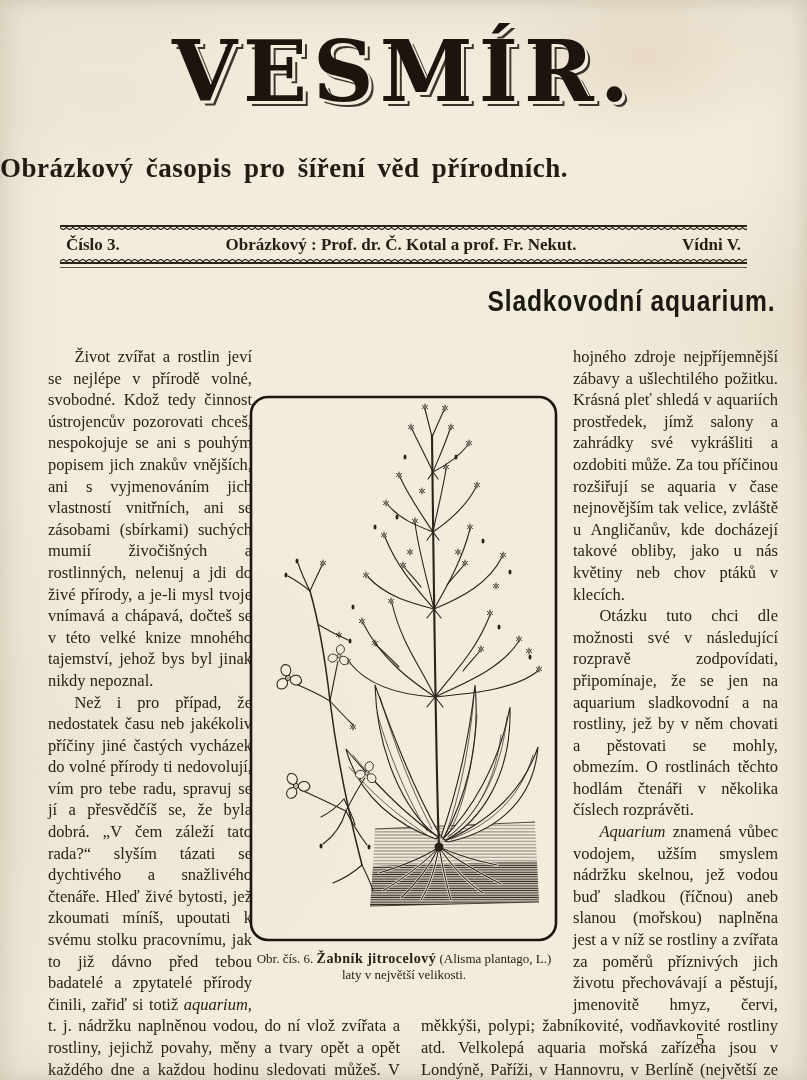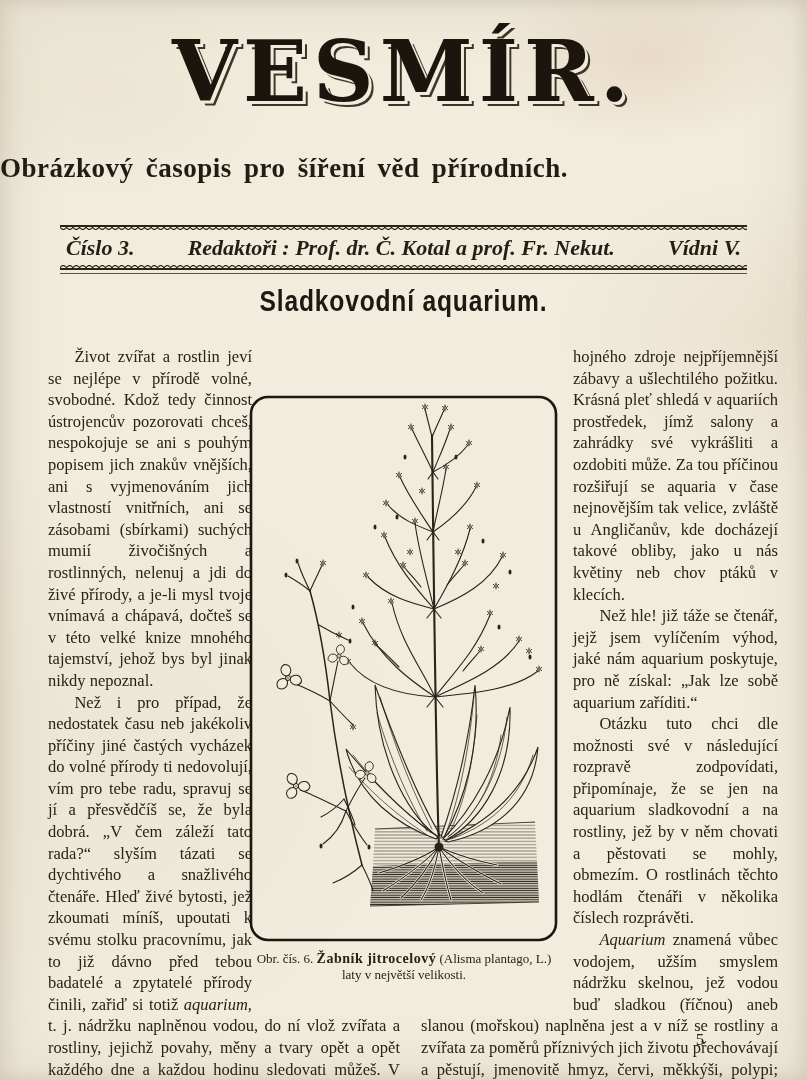--- a/index.html
+++ b/index.html
@@ -42,26 +42,26 @@
   .solid-thick{border-top:2.5px solid #2a2318;}
   .solid-med{border-top:2px solid #2a2318;}
   .solid-thin{border-top:1px solid rgba(42,35,24,0.75);margin-top:3px;}
   .scallops{height:5px;background-repeat:repeat-x;background-size:6.5px 5px;
     background-image:radial-gradient(circle at 3.25px 5.5px, rgba(0,0,0,0) 2.1px, #2a2318 2.3px, #2a2318 3.3px, rgba(0,0,0,0) 3.6px);}
   .scallops.down{
     background-image:radial-gradient(circle at 3.25px -0.5px, rgba(0,0,0,0) 2.1px, #2a2318 2.3px, #2a2318 3.3px, rgba(0,0,0,0) 3.6px);}
   .issue-row{
     display:flex;justify-content:space-between;align-items:center;
     padding:3px 6px 2px 6px;
-    font-size:22px;font-weight:bold;color:#241e13;font-style:italic;
+    font-size:17px;font-weight:bold;color:#241e13;
   }
   .issue-row .center{flex:1;text-align:center;}
   
   .article-title{
-    position:absolute;top:284px;left:0;width:100%;text-align:center;
+    position:absolute;top:284px;left:0;width:100%;text-align:right;
   }
   .article-title span{
     display:inline-block;
     font-family:"Liberation Sans", sans-serif;
     font-weight:700;font-size:30px;letter-spacing:1px;
     transform:scaleX(0.82);transform-origin:center;
     color:#1e1910;
   }
   .text-area{position:absolute;left:8px;top:346px;width:641px;height:734px;}
   .col{
@@ -96,21 +96,21 @@
 <div class="page">
 
   <div class="masthead-title">VESMÍR.</div>
   <div class="masthead-subtitle">Obrázkový časopis pro šíření věd přírodních.</div>
 
   <div class="issue-bar">
     <div class="solid-thick"></div>
     <div class="scallops down"></div>
     <div class="issue-row">
       <span>Číslo 3.</span>
-      <span class="center">Redaktoři : Prof. dr. Č. Kotal a prof. Fr. Nekut.</span>
+      <span class="center">Obrázkový : Prof. dr. Č. Kotal a prof. Fr. Nekut.</span>
       <span>Vídni V.</span>
     </div>
     <div class="scallops"></div>
     <div class="solid-med"></div>
     <div class="solid-thin"></div>
   </div>
 
   <div class="article-title">
     <span>Sladkovodní aquarium.</span>
   </div>
@@ -119,21 +119,20 @@
 
     <div class="col col-left">
       <div class="img-gap-l"></div>
       <p class="ind">Život zvířat a rostlin jeví se nejlépe v přírodě volné, svobodné. Kdož tedy činnost ústrojencův pozorovati chceš, nespokojuje se ani s pouhým popisem jich znakův vnějších, ani s vyjmenováním jich vlastností vnitřních, ani se zásobami (sbírkami) suchých mumií živočišných a rostlinných, nelenuj a jdi do živé přírody, a je-li mysl tvoje vnímavá a chápavá, dočteš se v této velké knize mnohého tajemství, jehož bys byl jinak nikdy nepoznal.</p>
       <p class="ind cont"><span>Než i pro případ, že nedostatek času neb jakékoliv příčiny jiné častých vycházek do volné přírody ti nedovolují, vím pro tebe radu, spravuj se jí a přesvědčíš se, že byla dobrá. „V čem záleží tato rada?“ slyším tázati se dychtivého a snažlivého čtenáře. Hleď živé bytosti, jež zkoumati míníš, upoutati k svému stolku pracovnímu, jak to již dávno před tebou badatelé a zpytatelé přírody činili, zařiď si totiž </span><i>aquarium,</i><span> t. j. nádržku naplněnou vodou, do ní vlož zvířata a rostliny, jejichž povahy, měny a tvary opět a opět každého dne a každou hodinu sledovati můžeš. V aquariu můžeš jako silozpytec se svými přístroji, činiti se zvířaty a rostlinami pokusy, chceš-li na některé otázky týkající se chování, křížení a ušlechťování ústrojencův spolehlivou obdržeti odpověď. Nejsi-li však, laskavý čtenáři, badatelem, najdeš přece v obyvatelích aquaria</span></p>
     </div>
 
     <div class="col col-right">
       <div class="img-gap-r"></div>
       <p>hojného zdroje nejpříjemnější zábavy a ušlechtilého požitku. Krásná pleť shledá v aquariích prostředek, jímž salony a zahrádky své vykrášliti a ozdobiti může. Za tou příčinou rozšiřují se aquaria v čase nejnovějším tak velice, zvláště u Angličanův, kde docházejí takové obliby, jako u nás květiny neb chov ptáků v klecích.</p>
-      <p class="ind">Než hle! již táže se čtenář, jejž jsem vylíčením výhod, jaké nám aquarium poskytuje, pro ně získal: „Jak lze sobě aquarium zaříditi.“</p>
       <p class="ind">Otázku tuto chci dle možnosti své v následující rozpravě zodpovídati, připomínaje, že se jen na aquarium sladkovodní a na rostliny, jež by v něm chovati a pěstovati se mohly, obmezím. O rostlinách těchto hodlám čtenáři v několika číslech rozprávěti.</p>
       <p class="ind cont"><i>Aquarium</i><span> znamená vůbec vodojem, užším smyslem nádržku skelnou, jež vodou buď sladkou (říčnou) aneb slanou (mořskou) naplněna jest a v níž se rostliny a zvířata za poměrů příznivých jich životu přechovávají a pěstují, jmenovitě hmyz, červi, měkkýši, polypi; žabníkovité, vodňavkovité rostliny atd. Velkolepá aquaria mořská zařízena jsou v Londýně, Paříži, v Hannovru, v Berlíně (největší ze všech), ve Vídni (za světové výstavy — které nyní pouze živoří) a vyžadují velikého nákladu. Neníť posud hrubě velké naděje, že by mořská</span></p>
     </div>
 
   </div>
 
   <div class="figure">
     <svg class="fig-frame" viewBox="0 0 309 547" xmlns="http://www.w3.org/2000/svg">
       <defs>
         <pattern id="hatchA" width="4" height="3.2" patternUnits="userSpaceOnUse">

